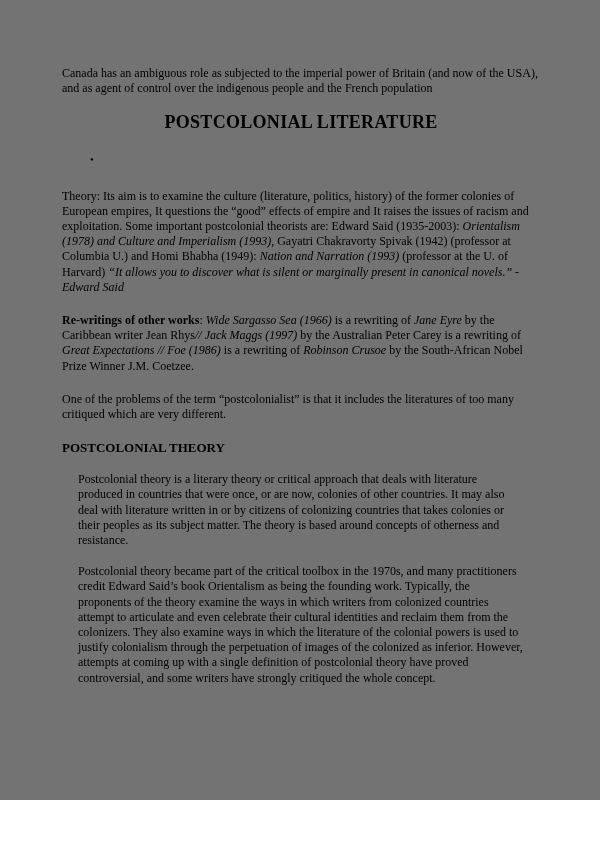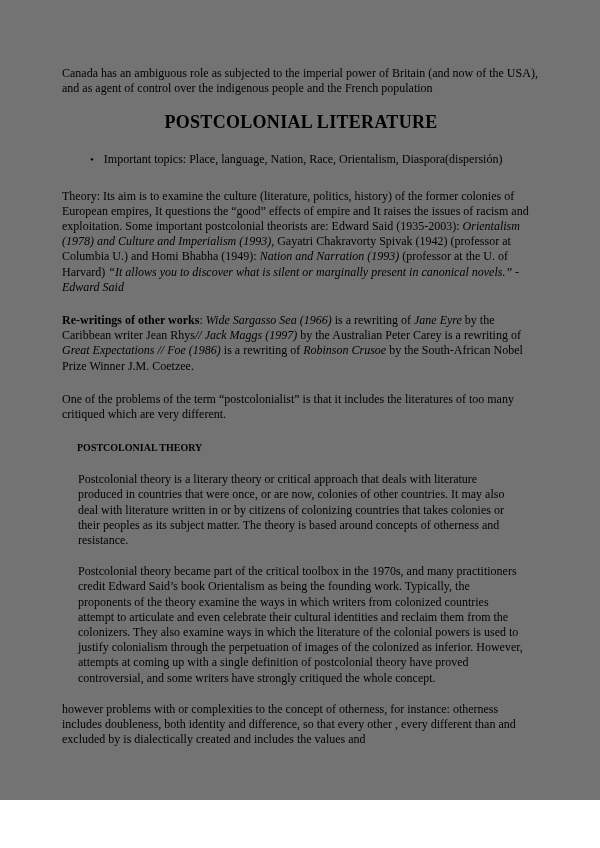--- a/index.html
+++ b/index.html
@@ -33,23 +33,23 @@
   }
   .doc-title {
     font-size: 18px;
     font-weight: bold;
     text-align: center;
     letter-spacing: 0.3px;
     margin: 0 0 21px 0;
     line-height: 17px;
   }
   .section-heading {
-    font-size: 10px;
+    font-size: 13px;
     font-weight: bold;
-    margin: 6px 0 14px 15px;
+    margin: 6px 0 14px 0;
     line-height: 16px;
   }
   .bullet-row {
     display: flex;
     align-items: flex-start;
     margin: 0 0 21px 0;
     padding-left: 28px;
   }
   .bullet-marker {
     flex: 0 0 auto;
@@ -67,31 +67,29 @@
 
 <div class="page">
   <div class="content">
 
     <p class="para">Canada has an ambiguous role as subjected to the imperial power of Britain (and now of the USA), and as agent of control over the indigenous people and the French population</p>
 
     <h1 class="doc-title">POSTCOLONIAL LITERATURE</h1>
 
     <div class="bullet-row">
       <span class="bullet-marker">•</span>
-      <span>Important topics: Place, language, Nation, Race, Orientalism, Diaspora(dispersión)</span>
     </div>
 
     <p class="para"><span>Theory: Its aim is to examine the culture (literature, politics, history) of the former colonies of European empires, It questions the “good” effects of empire and It raises the issues of racism and exploitation. Some important postcolonial theorists are: Edward Said (1935-2003): </span><span class="i">Orientalism (1978) and Culture and Imperialism (1993)</span><span>, Gayatri Chakravorty Spivak (1942) (professor at Columbia U.) and Homi Bhabha (1949): </span><span class="i">Nation and Narration (1993)</span><span> (professor at the U. of Harvard) </span><span class="i">“It allows you to discover what is silent or marginally present in canonical novels.” -Edward Said</span></p>
 
     <p class="para"><span class="b">Re-writings of other works</span><span>: </span><span class="i">Wide Sargasso Sea (1966)</span><span> is a rewriting of </span><span class="i">Jane Eyre</span><span> by the Caribbean writer Jean Rhys</span><span class="i">// Jack Maggs (1997)</span><span> by the Australian Peter Carey is a rewriting of </span><span class="i">Great Expectations // Foe (1986)</span><span> is a rewriting of </span><span class="i">Robinson Crusoe</span><span> by the South-African Nobel Prize Winner J.M. Coetzee.</span></p>
 
     <p class="para">One of the problems of the term “postcolonialist” is that it includes the literatures of too many critiqued which are very different.</p>
 
     <h2 class="section-heading">POSTCOLONIAL THEORY</h2>
 
     <p class="para tight">Postcolonial theory is a literary theory or critical approach that deals with literature produced in countries that were once, or are now, colonies of other countries. It may also deal with literature written in or by citizens of colonizing countries that takes colonies or their peoples as its subject matter. The theory is based around concepts of otherness and resistance.</p>
 
     <p class="para tight">Postcolonial theory became part of the critical toolbox in the 1970s, and many practitioners credit Edward Said’s book Orientalism as being the founding work. Typically, the proponents of the theory examine the ways in which writers from colonized countries attempt to articulate and even celebrate their cultural identities and reclaim them from the colonizers. They also examine ways in which the literature of the colonial powers is used to justify colonialism through the perpetuation of images of the colonized as inferior. However, attempts at coming up with a single definition of postcolonial theory have proved controversial, and some writers have strongly critiqued the whole concept.</p>
 
-    <p class="para closing">however problems with or complexities to the concept of otherness, for instance: otherness includes doubleness, both identity and difference, so that every other , every different than and excluded by is dialectically created and includes the values and</p>
 
   </div>
 </div>
 
 </body></html>

